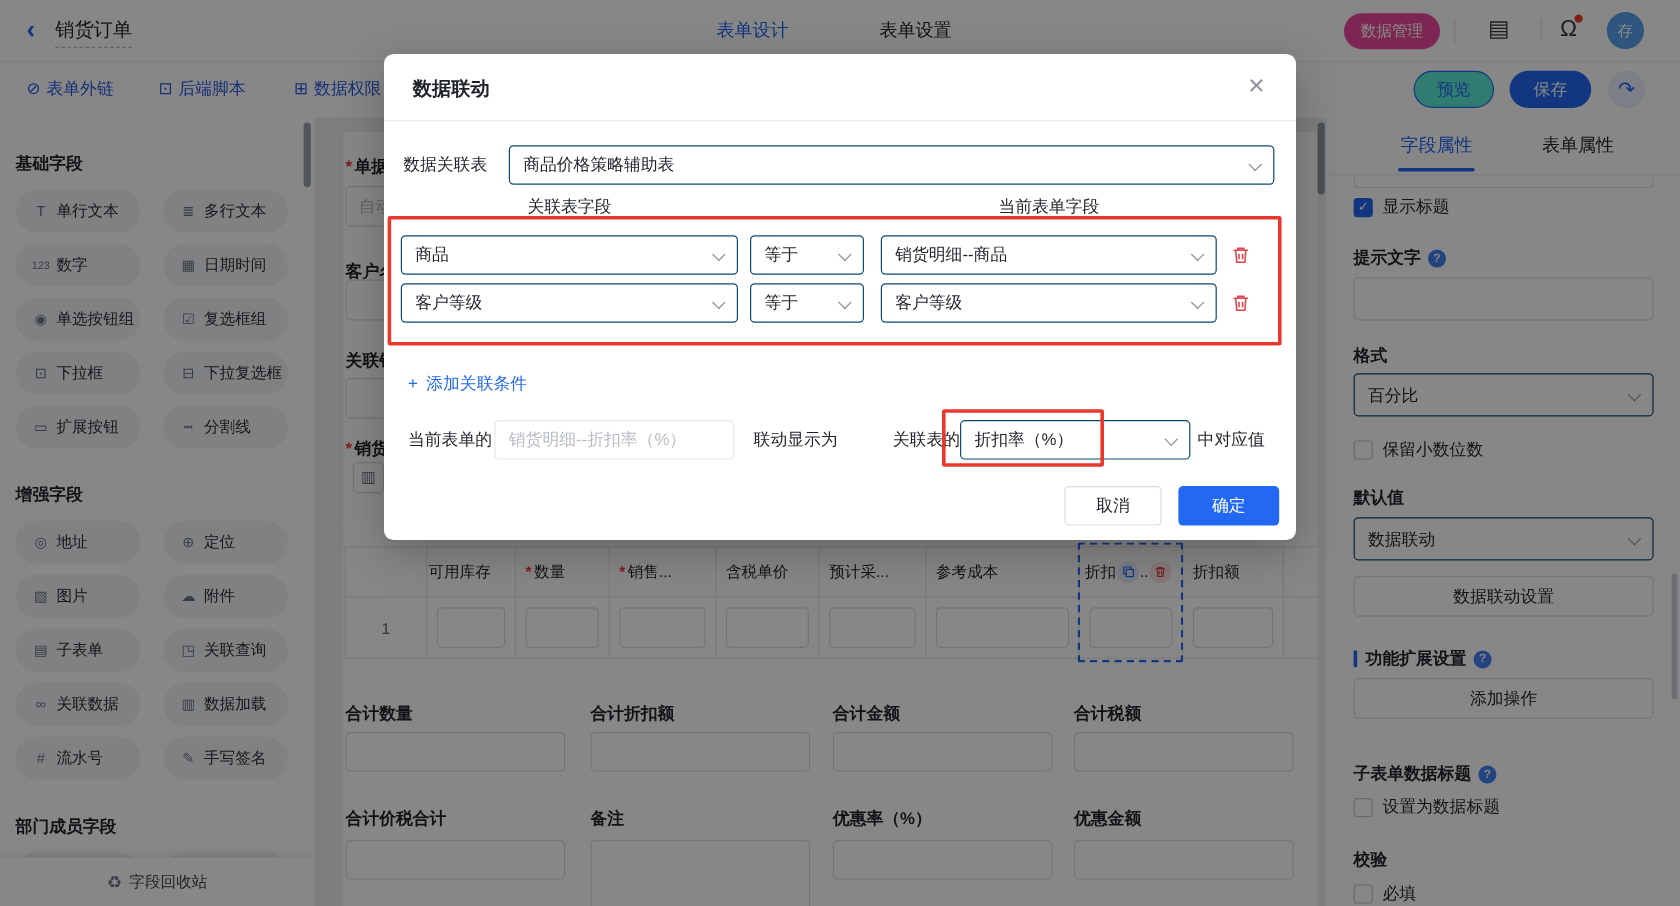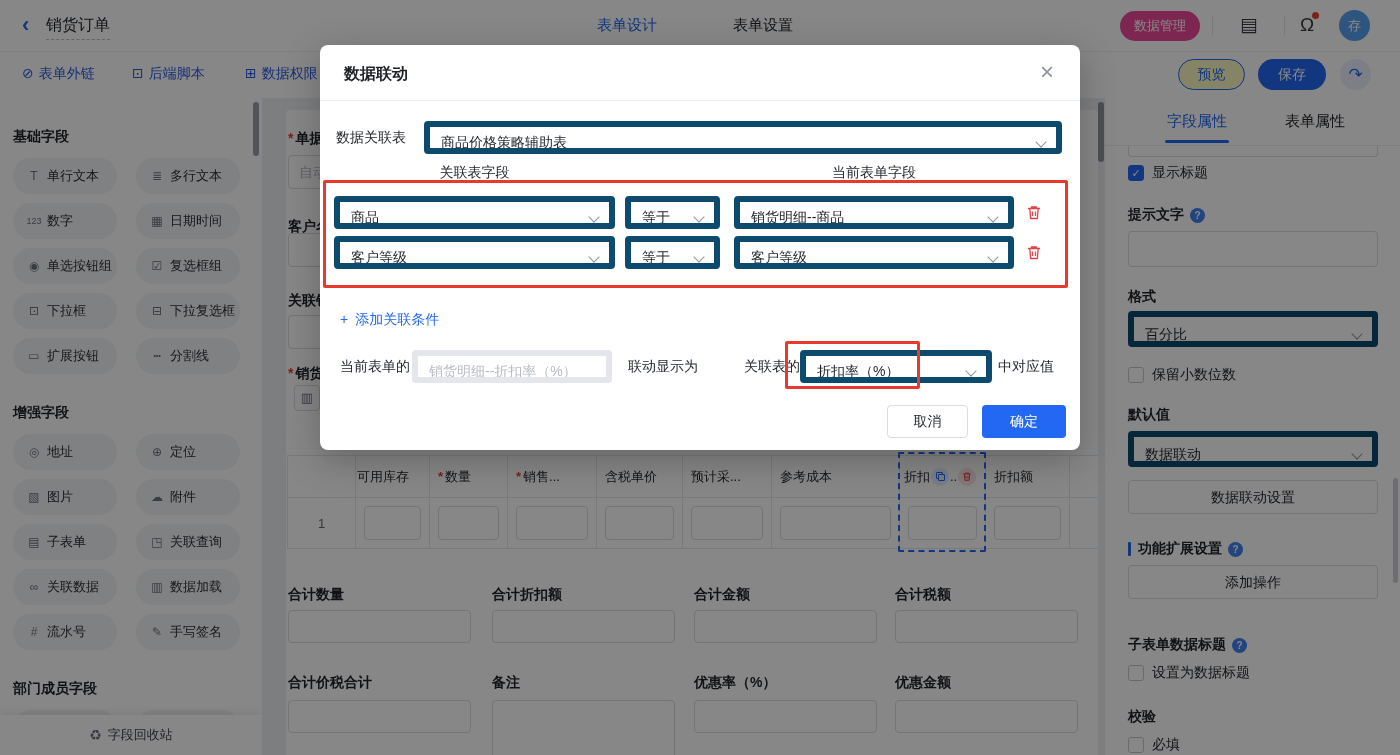--- a/index.html
+++ b/index.html
@@ -13,21 +13,21 @@
   .tb-tab.active{color:#2268f2;}
   .pill-green{position:absolute;left:1120px;top:11px;width:80px;height:30px;border-radius:15px;background:#ec4899;color:#fff;font-size:13px;text-align:center;line-height:30px;cursor:pointer;}
   .vdiv{position:absolute;top:16px;width:1px;height:20px;background:#e3e5e8;}
   .top-ic{position:absolute;top:14px;font-size:19px;color:#35393f;cursor:pointer;line-height:22px;}
   .bell-dot{position:absolute;left:12px;top:-2px;width:7px;height:7px;border-radius:50%;background:#ef3b30;}
   .avatar{position:absolute;left:1339px;top:10px;width:31px;height:31px;border-radius:50%;background:#57a0ef;color:#fff;font-size:13px;text-align:center;line-height:31px;cursor:pointer;}
   
   .toolbar{position:absolute;left:0;top:52px;width:1400px;height:46px;background:#fff;z-index:2;}
   .tool-item{position:absolute;top:13px;font-size:14px;color:#2b5ce0;cursor:pointer;}
   .tool-item .ti{margin-right:5px;font-size:14px;}
-  .btn-preview{position:absolute;left:1178px;top:7px;width:67px;height:31px;border:1px solid #2268f2;border-radius:16px;color:#2268f2;background:#fef9c3;font-size:14px;text-align:center;line-height:29px;cursor:pointer;}
+  .btn-preview{position:absolute;left:1178px;top:7px;width:67px;height:31px;border:1px solid #2268f2;border-radius:16px;color:#2268f2;background:#5eead4;font-size:14px;text-align:center;line-height:29px;cursor:pointer;}
   .btn-save{position:absolute;left:1258px;top:7px;width:68px;height:31px;border-radius:16px;color:#fff;background:#2268f2;font-size:14px;text-align:center;line-height:31px;cursor:pointer;}
   .btn-share{position:absolute;left:1340px;top:7px;width:31px;height:31px;border-radius:50%;background:#eaf0fe;color:#2268f2;font-size:17px;text-align:center;line-height:31px;cursor:pointer;}
   
   .sidebar{position:absolute;left:0;top:98px;width:262px;height:657px;background:#fff;z-index:1;overflow:hidden;}
   .sec-title{font-size:14px;font-weight:bold;color:#1f2329;margin:30px 0 12px 13px;}
   .pill-grid{display:grid;grid-template-columns:104px 104px;column-gap:19px;row-gap:9px;margin-left:13px;}
   .pill{height:36px;background:#f2f3f5;border-radius:18px;display:flex;align-items:center;padding-left:12px;font-size:13px;color:#2b2f36;cursor:grab;}
   .pill .pic{width:18px;font-size:12px;color:#6b7280;margin-right:4px;text-align:center;flex:none;}
   .sb-footer{position:absolute;left:0;bottom:0;width:262px;height:40px;background:#fff;box-shadow:0 -3px 8px rgba(31,35,41,.08);display:flex;align-items:center;justify-content:center;font-size:13px;color:#42464e;cursor:pointer;z-index:2;}
   .sb-footer .ric{margin-right:6px;font-size:14px;color:#6b7280;}
@@ -66,21 +66,21 @@
   .p-input{position:absolute;left:23px;width:250px;height:36px;border:1px solid #d9dce0;border-radius:4px;background:#fff;}
   .p-btn{position:absolute;left:23px;width:250px;height:34px;border:1px solid #d9dce0;border-radius:4px;background:#fff;font-size:14px;color:#1f2329;text-align:center;line-height:32px;cursor:pointer;}
   .cb-row{position:absolute;left:23px;display:flex;align-items:center;font-size:14px;color:#1f2329;cursor:pointer;}
   .cb{width:16px;height:16px;border:1px solid #c3c7cf;border-radius:3px;background:#fff;margin-right:8px;flex:none;}
   .cb.on{background:#2268f2;border-color:#2268f2;color:#fff;font-size:11px;text-align:center;line-height:15px;}
   .cb.on::after{content:"\2713";}
   .help{width:15px;height:15px;border-radius:50%;background:#4080f0;color:#fff;font-size:10px;font-weight:bold;text-align:center;line-height:15px;margin-left:6px;flex:none;}
   .blue-bar{display:inline-block;width:3px;height:14px;background:#2268f2;border-radius:1px;margin-right:7px;}
   .pn-scroll{position:absolute;left:288px;top:380px;width:5px;height:105px;border-radius:3px;background:#cdd0d5;z-index:3;}
   
-  .sel{position:absolute;border:6px solid #0c4a6e;border-radius:4px;background:#fff;font-size:14px;color:#1f2329;padding:0 26px 0 11px;line-height:31px;cursor:pointer;white-space:nowrap;overflow:hidden;}
+  .sel{position:absolute;border:1px solid #0c4a6e;border-radius:4px;background:#fff;font-size:14px;color:#1f2329;padding:0 26px 0 11px;line-height:31px;cursor:pointer;white-space:nowrap;overflow:hidden;}
   .chev{position:absolute;right:11px;top:11px;width:8px;height:8px;border-right:1.5px solid #8f959e;border-bottom:1.5px solid #8f959e;transform:rotate(45deg);pointer-events:none;}
   
   .dim{position:absolute;inset:0;background:rgba(0,0,0,0.47);z-index:40;}
   .modal{position:absolute;left:320px;top:45px;width:760px;height:405px;background:#fff;border-radius:8px;box-shadow:0 10px 36px rgba(0,0,0,.25);z-index:50;}
   .m-title{position:absolute;left:24px;top:19px;font-size:16px;font-weight:bold;color:#1f2329;}
   .m-close{position:absolute;right:26px;top:14px;font-size:24px;color:#8f959e;cursor:pointer;line-height:26px;}
   .m-div{position:absolute;left:0;top:55px;width:760px;height:1px;background:#ebedf0;}
   .m-label{position:absolute;font-size:14px;color:#1f2329;}
   .m-colhead{position:absolute;top:119px;font-size:14px;color:#1f2329;text-align:center;}
   .red-box{position:absolute;border:3px solid #e8392e;border-radius:2px;z-index:5;pointer-events:none;}

